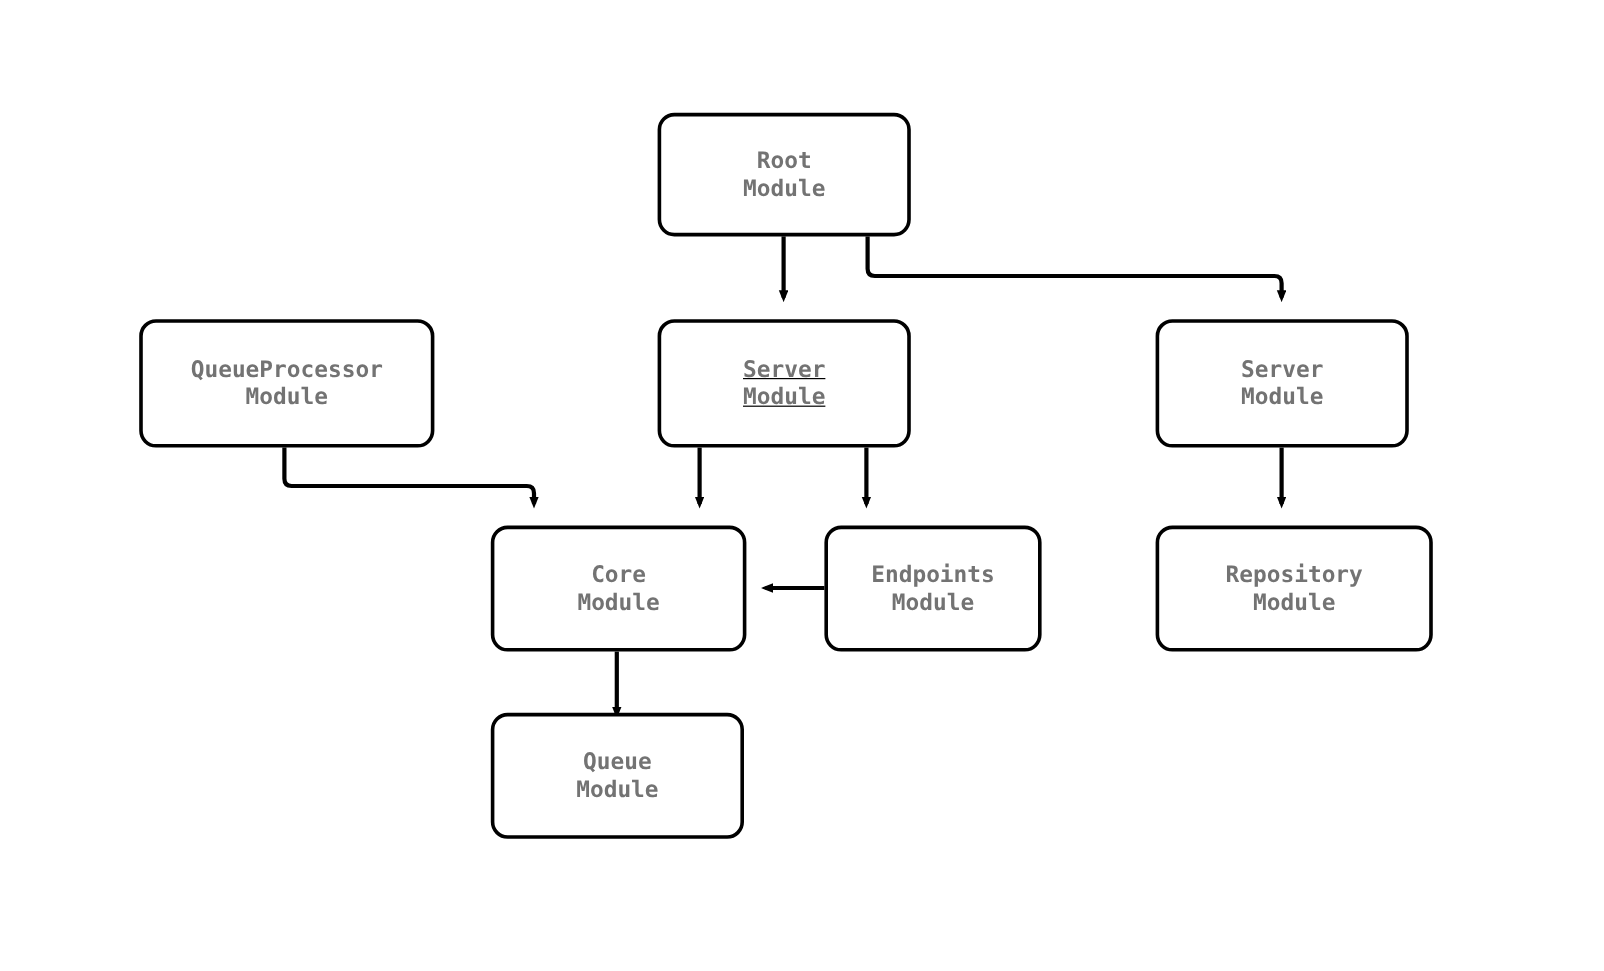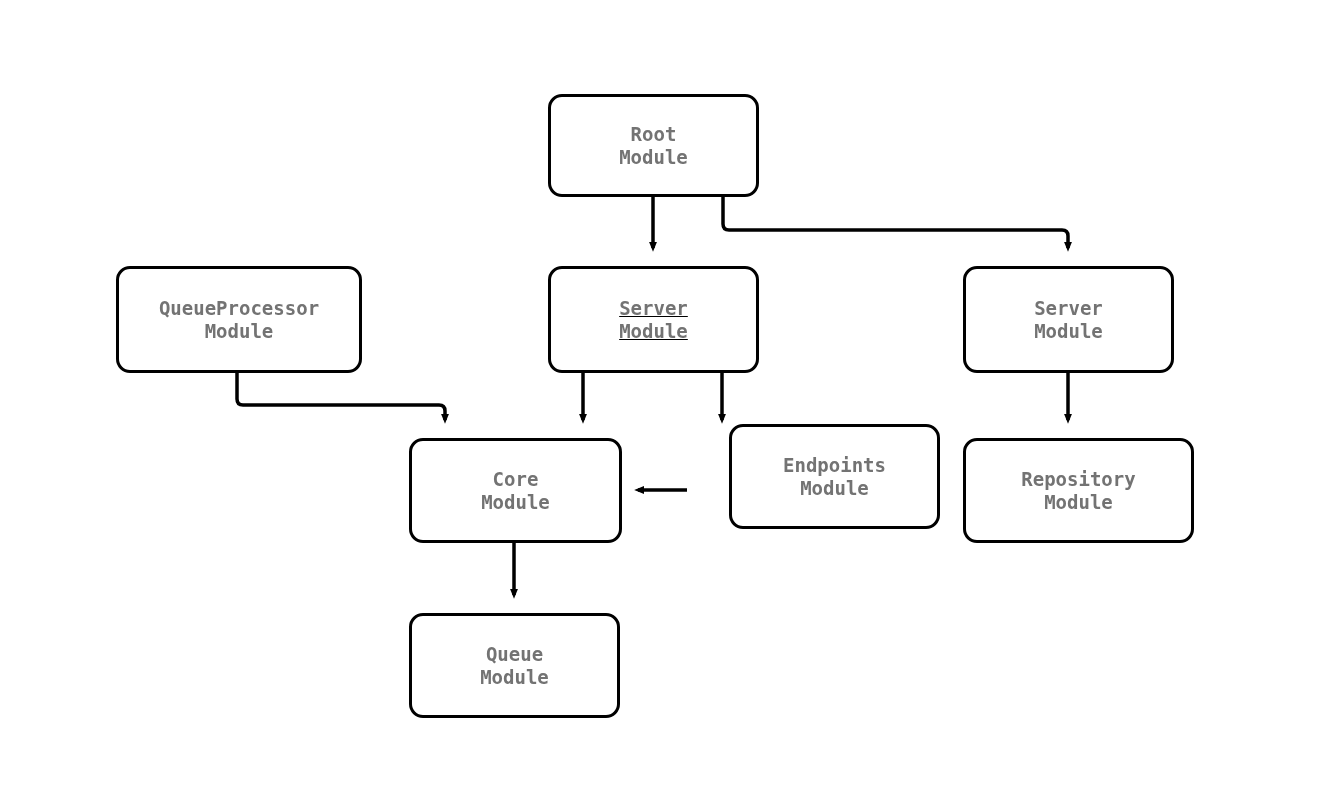--- a/index.html
+++ b/index.html
@@ -92,28 +92,28 @@
   <div class="node" style="left:963px; top:266px; width:211px; height:107px;">
     <div class="node-line">Server</div>
     <div class="node-line">Module</div>
   </div>
 
   <div class="node" style="left:409px; top:438px; width:213px; height:105px;">
     <div class="node-line">Core</div>
     <div class="node-line">Module</div>
   </div>
 
-  <div class="node" style="left:687px; top:424px; width:211px; height:105px;margin-left:42px;">
+  <div class="node" style="left:687px; top:438px; width:181px; height:105px;">
     <div class="node-line">Endpoints</div>
     <div class="node-line">Module</div>
   </div>
 
   <div class="node" style="left:963px; top:438px; width:231px; height:105px;">
     <div class="node-line">Repository</div>
     <div class="node-line">Module</div>
   </div>
 
-  <div class="node" style="left:409px; top:613px; width:211px; height:105px;">
+  <div class="node" style="left:409px; top:594px; width:211px; height:105px;">
     <div class="node-line">Queue</div>
     <div class="node-line">Module</div>
   </div>
 
 </div>
 
 </body></html>

